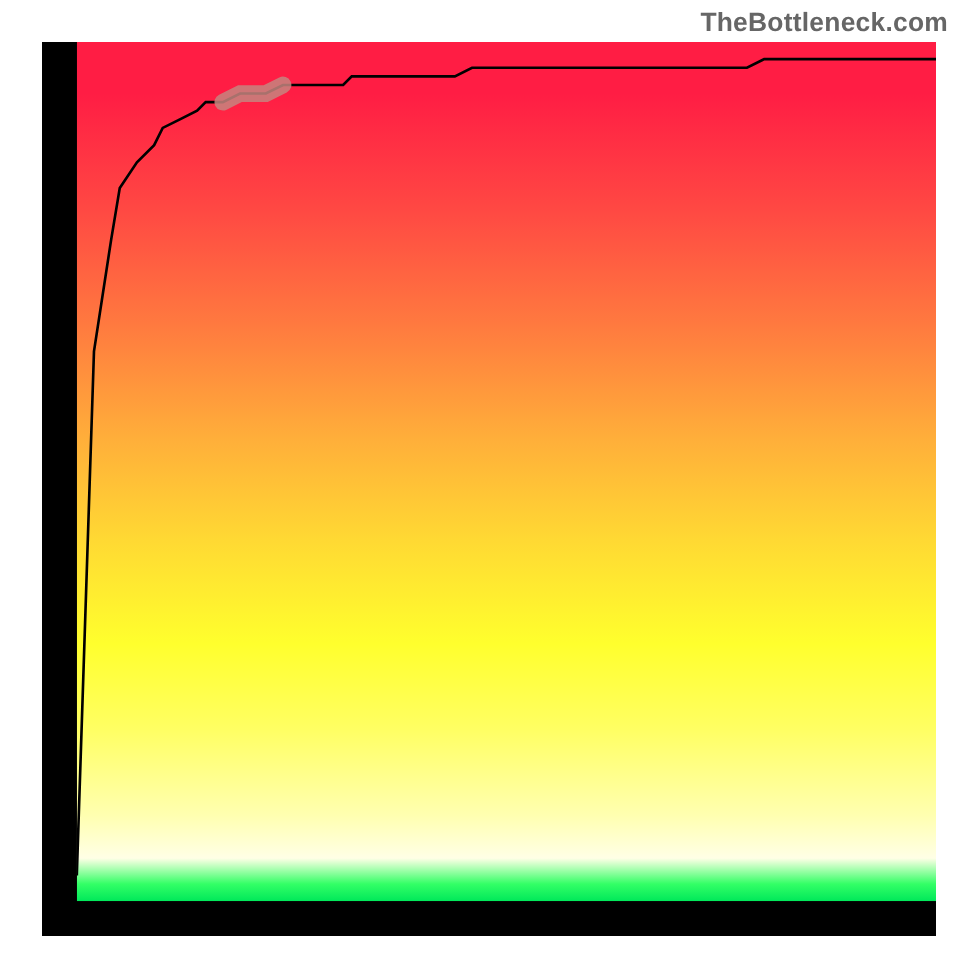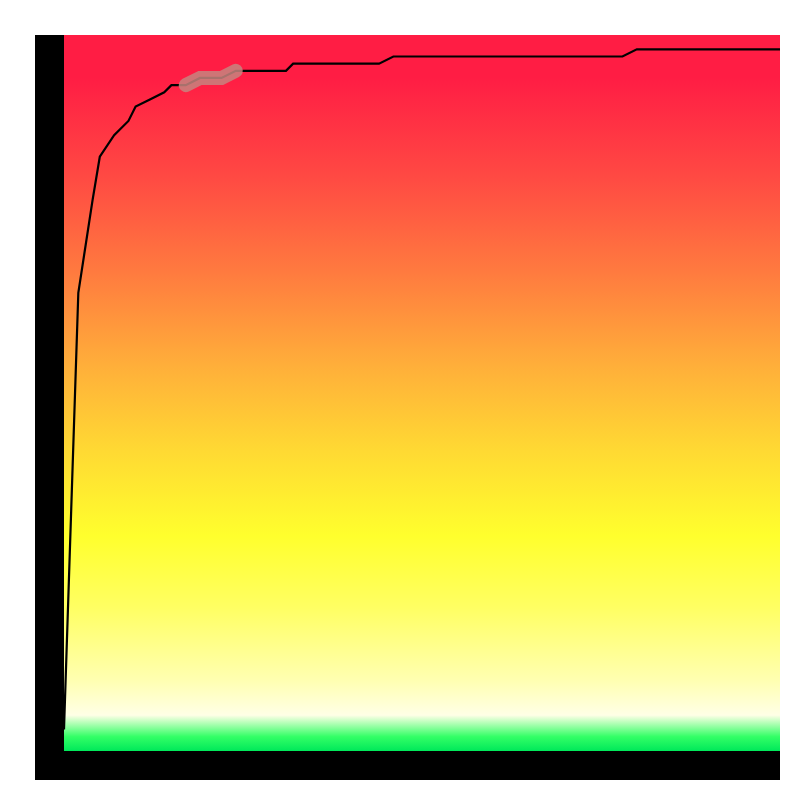--- a/index.html
+++ b/index.html
@@ -69,20 +69,21 @@
     top: 0;
     width: 100%;
     height: 100%;
   }
 </style>
 </head>
 <body>
 
 <div class="container">
 
+  <div class="watermark">TheBottleneck.com</div>
 
   <div class="plot-frame">
     <div class="plot-area">
       <div class="gradient"></div>
       <svg class="curve" viewBox="0 0 716 716" preserveAspectRatio="none">
         <path id="curve-path" fill="none" stroke="#000000" stroke-width="2.2" d="M0.00 694.52 L14.32 257.76 L28.64 164.68 L35.80 121.72 L50.12 100.24 L64.44 85.92 L71.60 71.60 L85.92 64.44 L100.24 57.28 L107.40 50.12 L121.72 50.12 L136.04 42.96 L150.36 42.96 L157.52 42.96 L171.84 35.80 L186.16 35.80 L193.32 35.80 L207.64 35.80 L221.96 35.80 L229.12 28.64 L243.44 28.64 L257.76 28.64 L264.92 28.64 L279.24 28.64 L293.56 28.64 L307.88 28.64 L315.04 28.64 L329.36 21.48 L343.68 21.48 L350.84 21.48 L365.16 21.48 L379.48 21.48 L386.64 21.48 L400.96 21.48 L415.28 21.48 L422.44 21.48 L436.76 21.48 L451.08 21.48 L465.40 21.48 L472.56 21.48 L486.88 21.48 L501.20 21.48 L508.36 21.48 L522.68 21.48 L537.00 21.48 L544.16 21.48 L558.48 21.48 L572.80 14.32 L579.96 14.32 L594.28 14.32 L608.60 14.32 L622.92 14.32 L630.08 14.32 L644.40 14.32 L658.72 14.32 L665.88 14.32 L680.20 14.32 L694.52 14.32 L701.68 14.32 L716.00 14.32 "></path>
         <path id="highlight-path" fill="none" stroke="#c6857f" stroke-width="14" stroke-linecap="round" opacity="0.85" d="M121.72 50.12 L136.04 42.96 L150.36 42.96 L157.52 42.96 L171.84 35.80 "></path>
       </svg>
     </div>
   </div>

